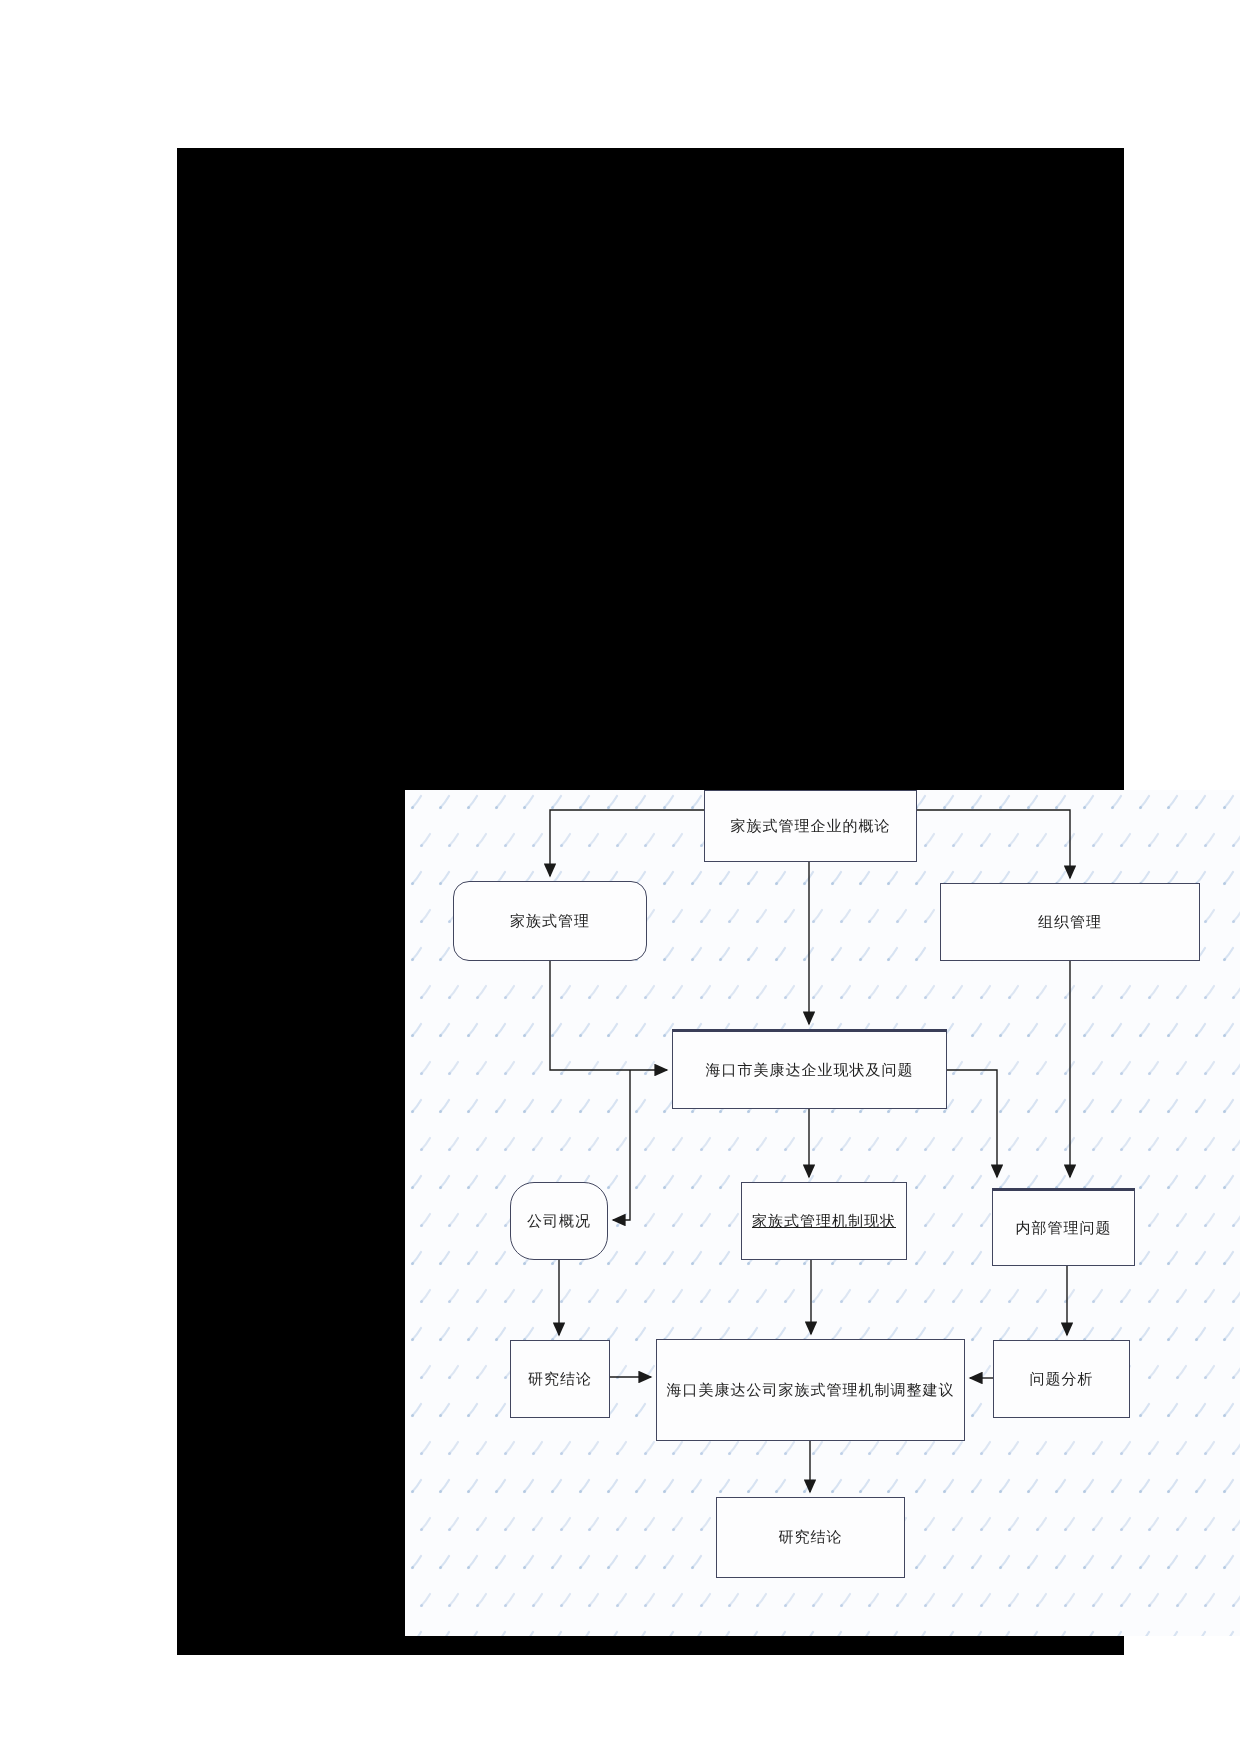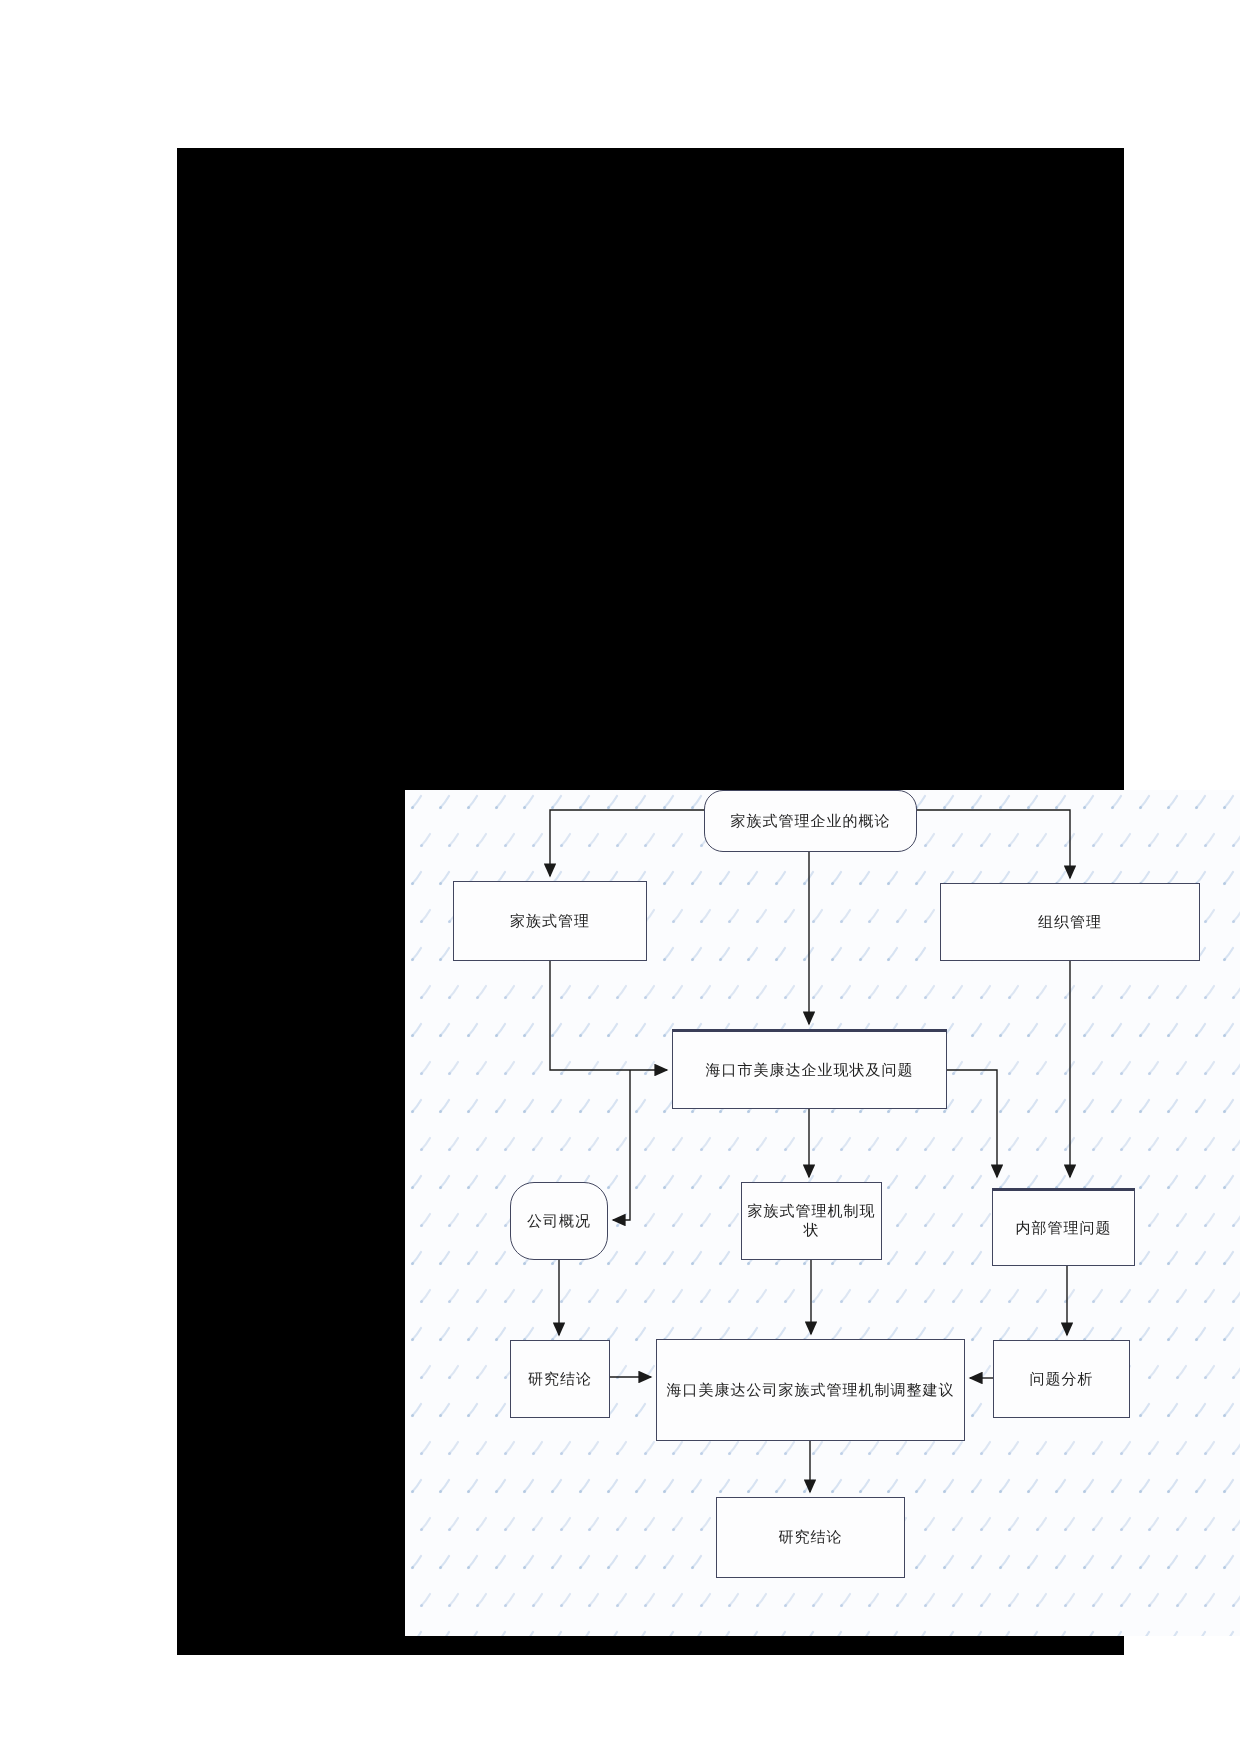--- a/index.html
+++ b/index.html
@@ -33,26 +33,26 @@
     box-sizing:border-box;
     display:flex;align-items:center;justify-content:center;
     text-align:center;
     font-size:15px;
     letter-spacing:1px;
     color:#1f1f1f;
     line-height:1.25;
   }
   .node.thick-top{border-top-width:3px;border-top-color:#3a3e58;}
   
-  .n-overview          {left:299px;top:0px;   width:213px;height:62px;border-radius:19px;}
-  .n-family-mgmt       {left:48px; top:91px;  width:194px;height:80px;}
+  .n-overview          {left:299px;top:0px;   width:213px;height:72px;}
+  .n-family-mgmt       {left:48px; top:91px;  width:194px;height:80px;border-radius:16px;}
   .n-org-mgmt          {left:535px;top:93px;  width:260px;height:78px;}
   .n-status-problems   {left:267px;top:239px; width:275px;height:80px;}
   .n-company-profile   {left:105px;top:392px; width:98px; height:78px;border-radius:24px;}
-  .n-mechanism-status  {left:336px;top:392px; width:141px;height:78px;}
+  .n-mechanism-status  {left:336px;top:392px; width:166px;height:78px;text-decoration:underline;}
   .n-internal-problems {left:587px;top:392px; width:143px;height:78px;margin-top:6px;}
   .n-problem-analysis  {left:105px;top:550px; width:100px;height:78px;}
   .n-adjustment        {left:251px;top:549px; width:309px;height:102px;}
   .n-cause-analysis    {left:588px;top:550px; width:137px;height:78px;}
   .n-conclusion        {left:311px;top:707px; width:189px;height:81px;}
 </style>
 </head>
 <body>
 
 <div class="page">

